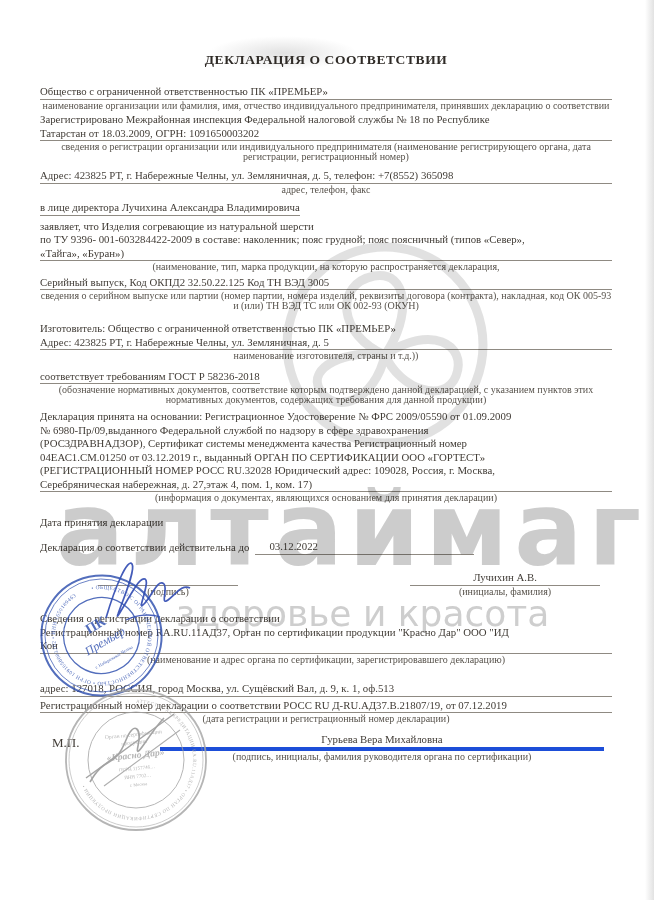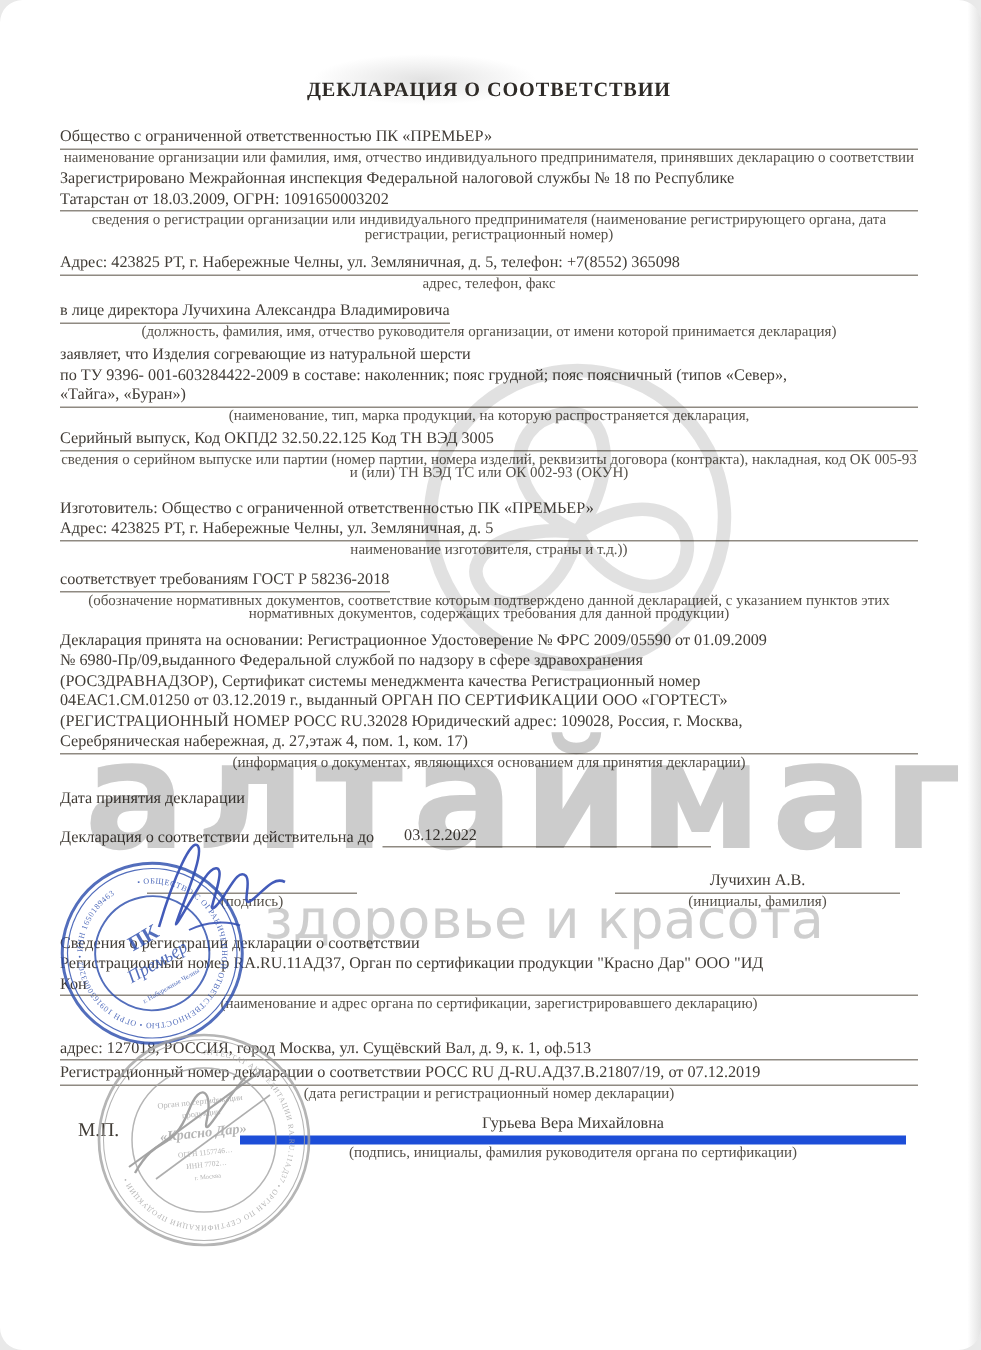--- a/index.html
+++ b/index.html
@@ -1,18 +1,18 @@
 <!DOCTYPE html>
 <html><head>
 <meta charset="utf-8">
 <style>
   html,body{margin:0;padding:0;background:#e9e9e9;}
   .page{
     position:relative;width:654px;height:900px;margin:0 auto;background:#ffffff;
-    font-family:"Liberation Serif", serif;color:#413c36;overflow:hidden;border-radius:15px;
+    font-family:"Liberation Serif", serif;color:#413c36;overflow:hidden;
   }
   .scan-edge{position:absolute;top:0;right:0;bottom:0;width:9px;
     background:linear-gradient(to right, rgba(0,0,0,0), rgba(110,110,110,.20));}
   .scan-smudge{position:absolute;left:208px;top:36px;width:150px;height:34px;
     background:radial-gradient(ellipse at center, rgba(150,150,150,.28), rgba(150,150,150,0) 70%);}
   .content{position:absolute;left:40px;top:0;width:572px;z-index:1;}
   .title{margin-top:52px;text-align:center;font-weight:bold;font-size:13.5px;
     letter-spacing:.6px;color:#2f2b27;}
   .line{font-size:10.8px;line-height:13.5px;font-family:Liberation Serif, serif;}
   .ul{border-bottom:1px solid #8f8a82;}
@@ -24,21 +24,21 @@
   .fieldrow{display:flex;align-items:flex-end;font-size:10.8px;line-height:13.5px;}
   .fieldrow .val{border-bottom:1px solid #8f8a82;width:205px;padding-left:14px;margin-left:6px;}
   .sig-row{display:flex;margin-top:14px;align-items:flex-end;}
   .sig-left{margin-left:58px;width:140px;}
   .sig-left .stroke{height:16px;border-bottom:1px solid #8f8a82;}
   .sig-right{margin-left:auto;margin-right:12px;width:190px;text-align:center;}
   .sig-right .name{font-size:10.8px;line-height:15px;border-bottom:1px solid #8f8a82;}
   .head-row{position:relative;margin-top:8px;}
   .mp{position:absolute;left:12px;top:3px;font-size:13px;}
   .head-mid{margin-left:120px;margin-right:8px;text-align:center;}
-  .head-mid .name{font-size:10.8px;line-height:15px;border-bottom:6px solid #1d4ed8;}
+  .head-mid .name{font-size:10.8px;line-height:15px;border-bottom:4px solid #1d4ed8;}
   
   .wm{position:absolute;z-index:2;pointer-events:none;mix-blend-mode:multiply;}
   .wm-logo{left:278px;top:238px;width:214px;height:214px;opacity:.55;}
   .wm-brand{left:56px;top:480px;font-family:"DejaVu Sans", sans-serif;font-weight:bold;
     font-size:101px;letter-spacing:6px;color:#c7c7c7;line-height:1;opacity:.9;}
   .wm-tagline{left:176px;top:596px;font-family:"DejaVu Sans", sans-serif;
     font-size:36px;color:#c9c9c9;line-height:1;opacity:.9;}
   
   .stamp{position:absolute;z-index:3;pointer-events:none;}
   .stamp-premier{left:38px;top:572px;width:127px;height:127px;transform:rotate(-12deg);opacity:.82;}
@@ -59,21 +59,20 @@
     <div class="cap">наименование организации или фамилия, имя, отчество индивидуального предпринимателя, принявших декларацию о соответствии</div>
 
     <div class="line mt3">Зарегистрировано Межрайонная инспекция Федеральной налоговой службы № 18 по Республике</div>
     <div class="line ul">Татарстан от 18.03.2009, ОГРН: 1091650003202</div>
     <div class="cap">сведения о регистрации организации или индивидуального предпринимателя (наименование регистрирующего органа, дата регистрации, регистрационный номер)</div>
 
     <div class="line ul mt8">Адрес: 423825 РТ, г. Набережные Челны, ул. Земляничная, д. 5, телефон: +7(8552) 365098</div>
     <div class="cap">адрес, телефон, факс</div>
 
     <div class="line mt7"><span class="ulfit">в лице директора Лучихина Александра Владимировича</span></div>
-    <div class="cap">(должность, фамилия, имя, отчество руководителя организации, от имени которой принимается декларация)</div>
 
     <div class="line mt4">заявляет, что Изделия согревающие из натуральной шерсти</div>
     <div class="line">по ТУ 9396- 001-603284422-2009 в составе: наколенник; пояс грудной; пояс поясничный (типов «Север»,</div>
     <div class="line ul">«Тайга», «Буран»)</div>
     <div class="cap">(наименование, тип, марка продукции, на которую распространяется декларация,</div>
 
     <div class="line ul mt4">Серийный выпуск, Код ОКПД2 32.50.22.125  Код ТН ВЭД 3005</div>
     <div class="cap">сведения о серийном выпуске или партии (номер партии, номера изделий, реквизиты договора (контракта), накладная, код ОК 005-93 и (или) ТН ВЭД ТС или ОК 002-93 (ОКУН)</div>
 
     <div class="line mt12">Изготовитель: Общество с ограниченной ответственностью ПК «ПРЕМЬЕР»</div>

